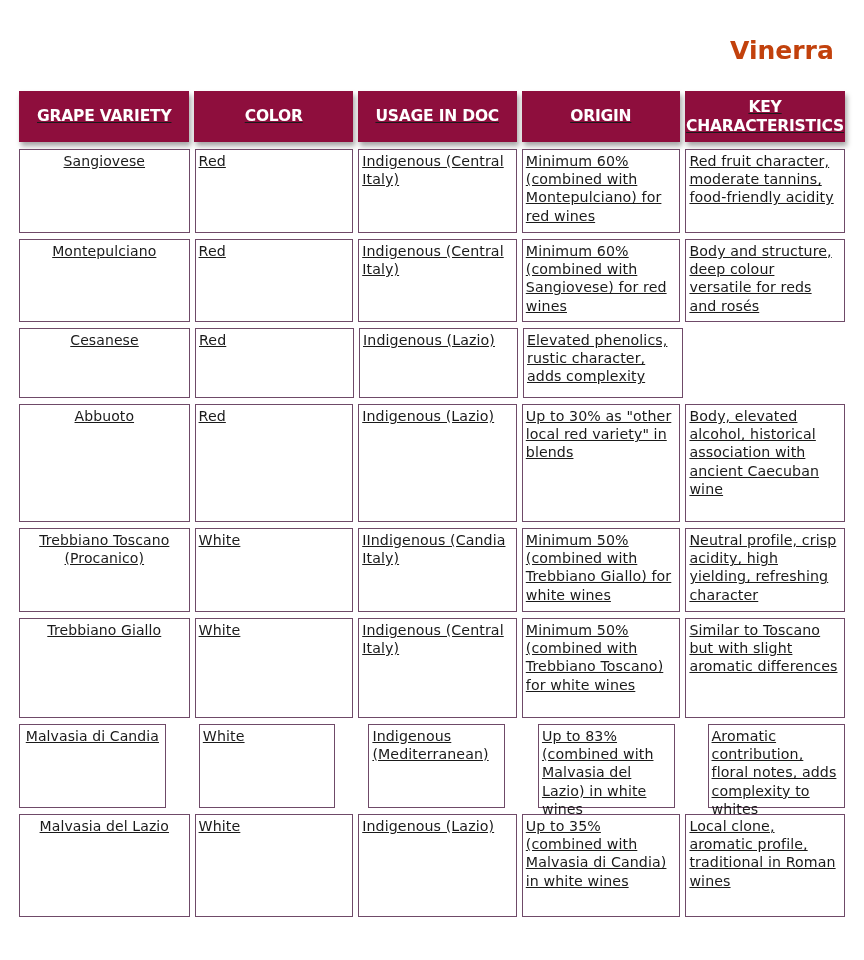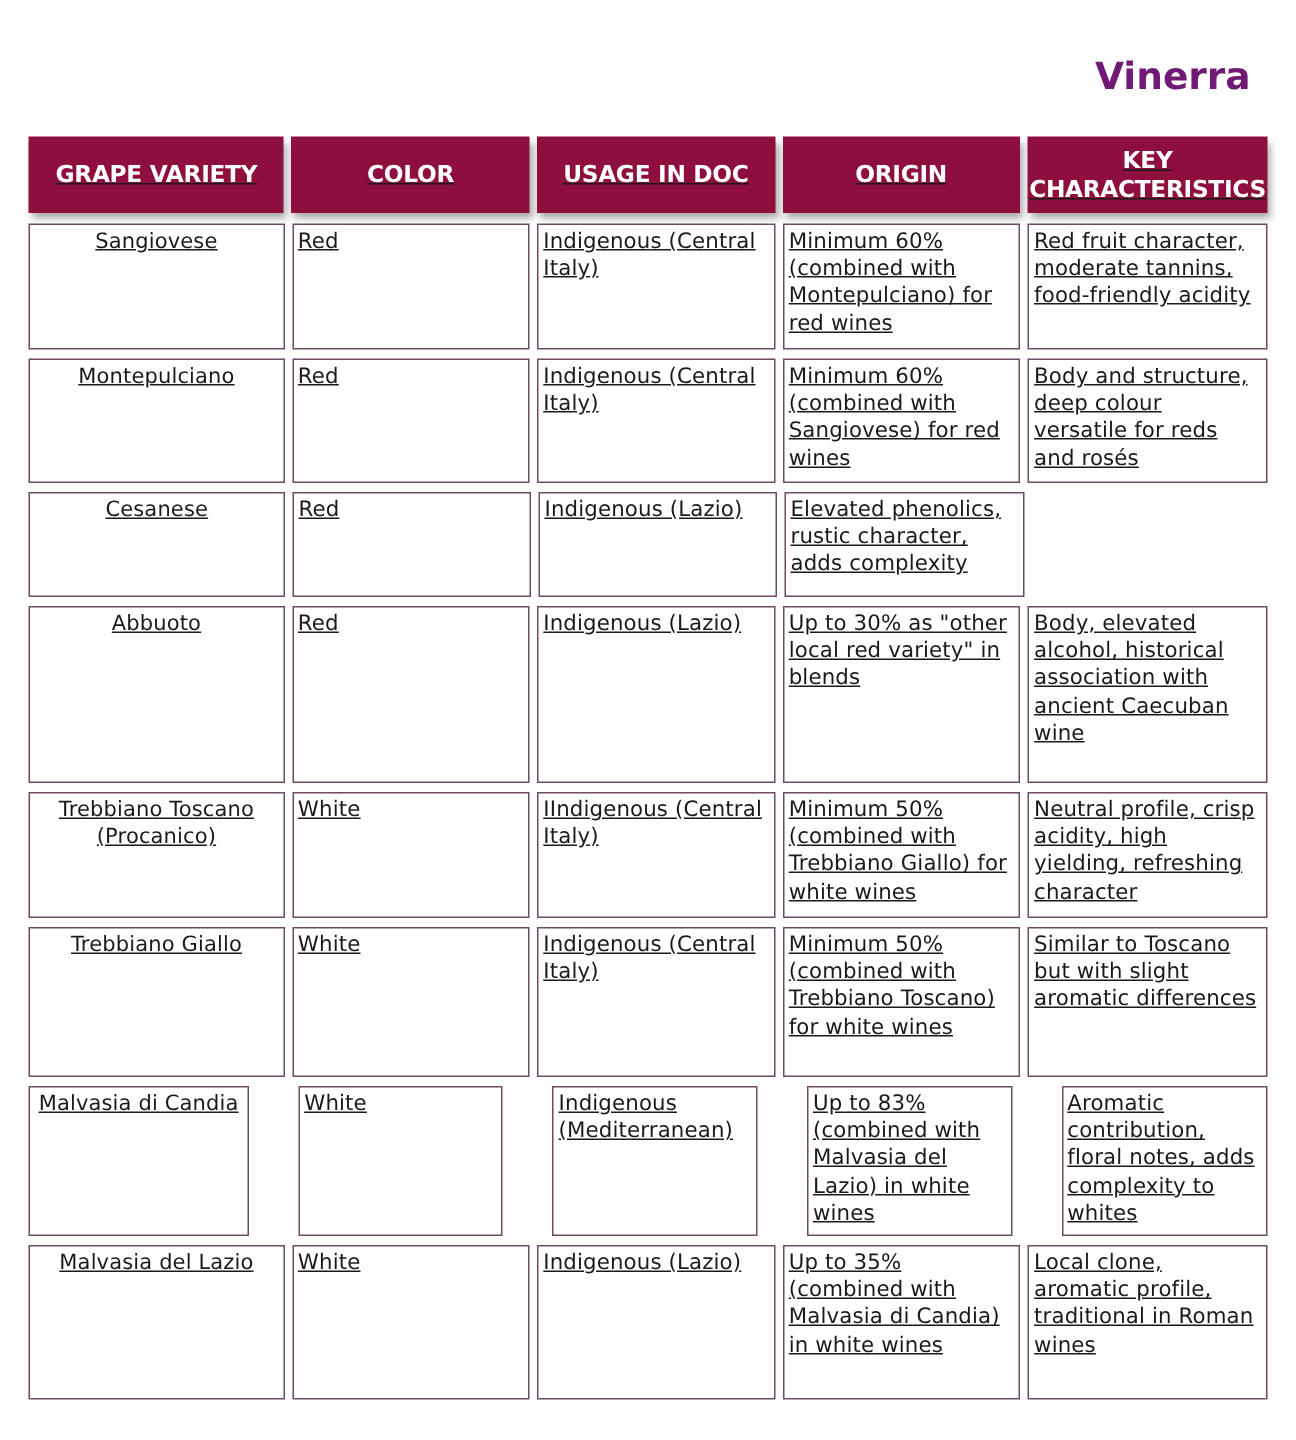--- a/index.html
+++ b/index.html
@@ -4,21 +4,21 @@
   <style>
     * { box-sizing: border-box; margin: 0; padding: 0; }
     html, body { width: 864px; height: 960px; background: #ffffff; overflow: hidden; }
     body { position: relative; font-family: "DejaVu Sans", "Liberation Sans", sans-serif; color: #1a1a1a; }
 
     .logo {
       position: absolute; left: 730px; top: 30px; height: 40px;
       display: flex; align-items: center;
       font-family: "DejaVu Sans", sans-serif;
       font-size: 25px; font-weight: bold; letter-spacing: 0px;
-      color: #701a75;
+      color: #c2410c;
     }
 
     .table { position: absolute; left: 19px; top: 91px; width: 826px; }
 
     .row { display: flex; gap: 5px; margin-bottom: 6px; text-decoration: underline; }
     .cell {
       border: 1.5px solid #6f4a68;
       background: #ffffff;
       font-size: 14.2px; line-height: 18.2px;
       padding: 2px 3px;
@@ -88,34 +88,34 @@
     <div class="cell c0 name-cell">Abbuoto</div>
     <div class="cell c1">Red</div>
     <div class="cell c2">Indigenous (Lazio)</div>
     <div class="cell c3">Up to 30% as "other local red variety" in blends</div>
     <div class="cell c4">Body, elevated alcohol, historical association with ancient Caecuban wine</div>
   </div>
 
   <div class="row" style="height:84px;">
     <div class="cell c0 name-cell">Trebbiano Toscano (Procanico)</div>
     <div class="cell c1">White</div>
-    <div class="cell c2">IIndigenous (Central Italy)</div>
+    <div class="cell c2">IIndigenous (Candia Italy)</div>
     <div class="cell c3">Minimum 50% (combined with Trebbiano Giallo) for white wines</div>
     <div class="cell c4">Neutral profile, crisp acidity, high yielding, refreshing character</div>
   </div>
 
   <div class="row" style="height:100px;">
     <div class="cell c0 name-cell">Trebbiano Giallo</div>
     <div class="cell c1">White</div>
     <div class="cell c2">Indigenous (Central Italy)</div>
     <div class="cell c3">Minimum 50% (combined with Trebbiano Toscano) for white wines</div>
     <div class="cell c4">Similar to Toscano but with slight aromatic differences</div>
   </div>
 
-  <div class="row" style="height:100px;gap:33px;">
+  <div class="row" style="height:84px;gap:33px;">
     <div class="cell c0 name-cell">Malvasia di Candia</div>
     <div class="cell c1">White</div>
     <div class="cell c2">Indigenous (Mediterranean)</div>
     <div class="cell c3">Up to 83% (combined with Malvasia del Lazio) in white wines</div>
     <div class="cell c4">Aromatic contribution, floral notes, adds complexity to whites</div>
   </div>
 
   <div class="row" style="height:103px;">
     <div class="cell c0 name-cell">Malvasia del Lazio</div>
     <div class="cell c1">White</div>

